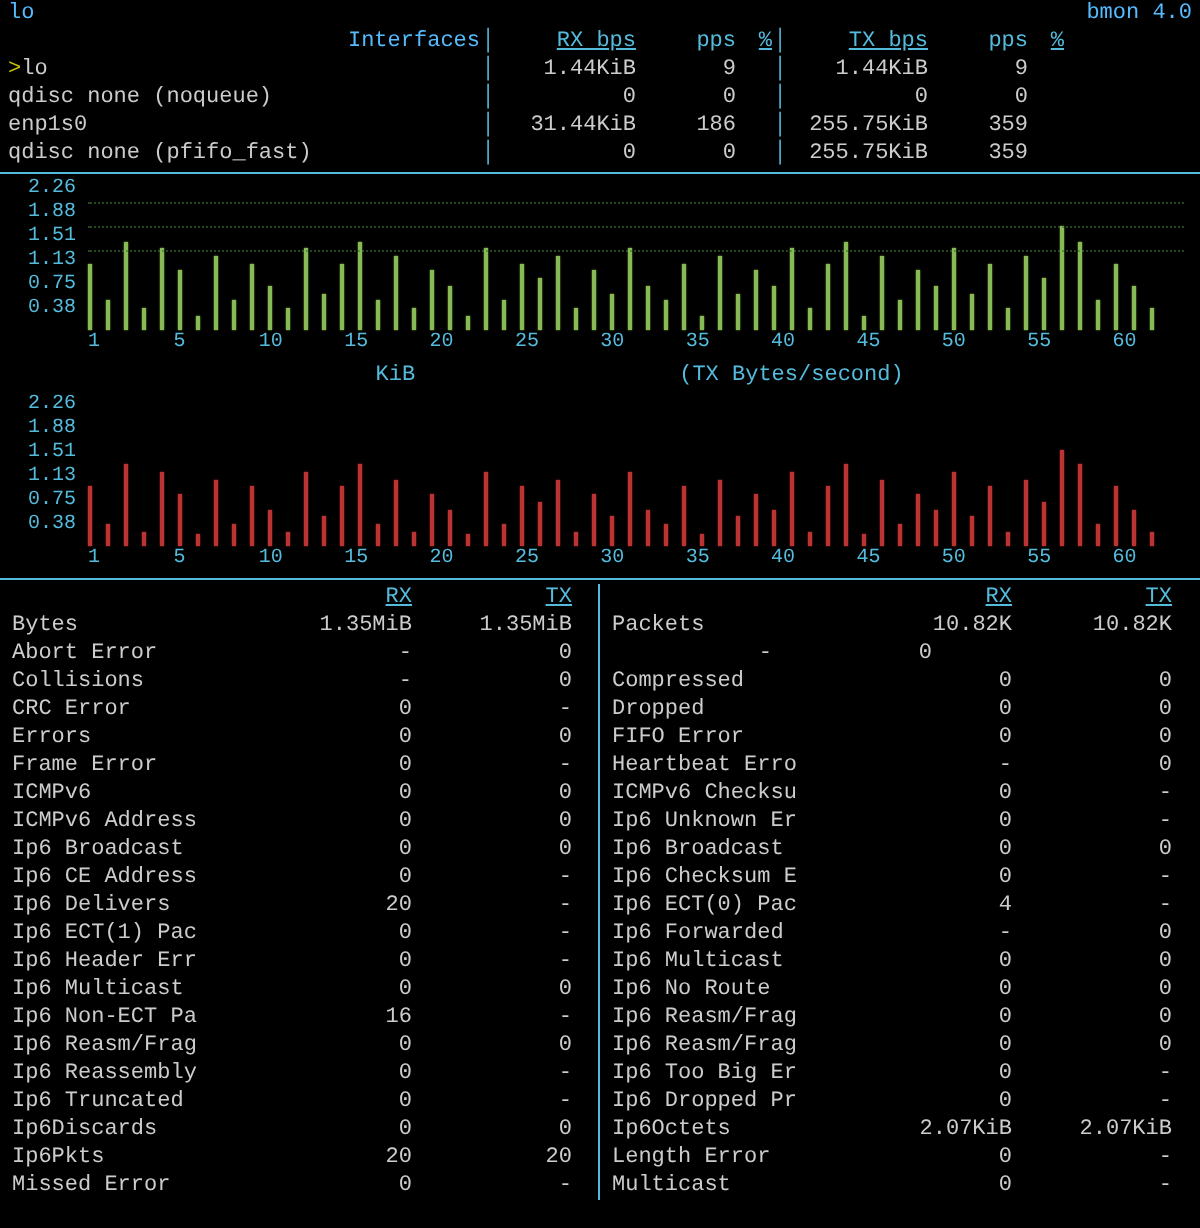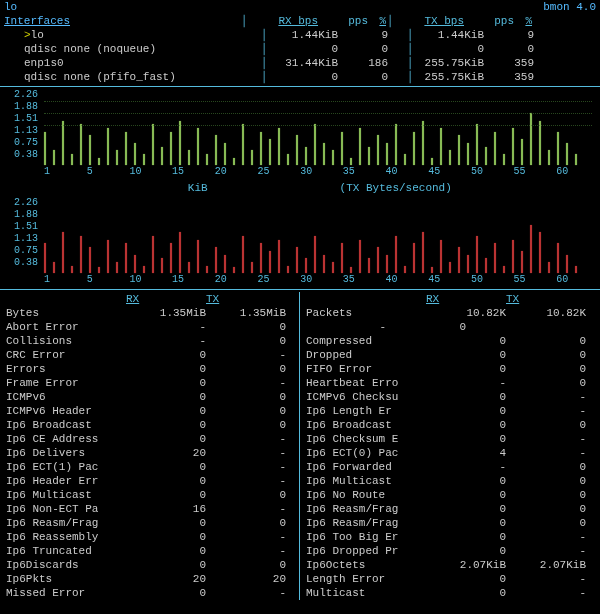--- a/index.html
+++ b/index.html
@@ -1,24 +1,24 @@
 <!DOCTYPE html>
 <html><head>
 <meta charset="utf-8">
 <style>
   * { margin:0; padding:0; box-sizing:border-box; }
   body { background:#000; color:#aaa; font-family:'Courier New',monospace; font-size:11px; line-height:14px; width:600px; height:614px; overflow:hidden; }
   .topbar { display:flex; justify-content:space-between; color:#5bf; background:#000; padding:0 4px; }
   .hdr-row { display:flex; }
-  .hdr-if { color:#5bf; text-decoration:underline; width:240px; padding-left:4px;}
+  .hdr-if { color:#5bf; width:240px; padding-left:4px;text-align:right;}
   .hdr-col { color:#5bd; text-decoration:underline; width:70px; text-align:right; }
   .hdr-pps { color:#5bd; width:50px; text-align:right; }
   .hdr-pct { color:#5bd; text-decoration:underline; width:18px; text-align:right; }
   .sep { color:#5bd; width:8px; text-align:center; }
-  .if-row { display:flex; color:#ccc;padding-left:20px; }
+  .if-row { display:flex; color:#ccc; }
   .if-name { width:240px; padding-left:4px; }
   .if-val { width:70px; text-align:right; }
   .if-pps { width:50px; text-align:right; }
   .if-pct { width:18px; text-align:right; }
   .sel { background:#000; }
   .sel .mark { color:#cc0; }
   .divider { border-top:1px solid #5bd; margin:2px 0; }
   .chart-title { color:#5bd; text-align:center; }
   .chart { position:relative; height:90px; margin:2px 8px 2px 6px; }
   .ylabs { position:absolute; left:0; top:0; color:#5bd; font-size:10px; line-height:12px; }
@@ -28,21 +28,21 @@
   .rx { background:#8b5; box-shadow:0 0 1px #8b5; }
   .rx-dot-row { position:absolute; left:0; right:0; border-top:1px dotted #473; opacity:.6;}
   .tx { background:#b33; box-shadow:0 0 1px #b33; }
   .xlabs { position:absolute; left:38px; right:0; bottom:0; display:flex; gap:7px; color:#5bd; font-size:10px;}
   .xlabs span { width:38px; text-align:left; }
   .stats { display:flex; }
   .stcol { width:50%; padding:0 6px; }
   .stcol:first-child { border-right:1px solid #5bd;}
   .sthdr { display:flex; color:#5bd; }
   .sthdr .lab { width:120px; }
-  .sthdr .v { width:80px; text-decoration:underline;}
+  .sthdr .v { width:80px; text-align:right; text-decoration:underline;}
   .strow { display:flex; color:#ccc; }
   .strow .lab { width:120px; color:#ccc;}
   .strow .v { width:80px; text-align:right; }
 </style>
 </head>
 <body>
 
 <div class="topbar">
   <span>lo</span>
   <span>bmon 4.0</span>
@@ -332,21 +332,21 @@
         <span class="lab">Frame Error</span>
         <span class="v">0</span>
         <span class="v">-</span>
       </div>
       <div class="strow">
         <span class="lab">ICMPv6</span>
         <span class="v">0</span>
         <span class="v">0</span>
       </div>
       <div class="strow">
-        <span class="lab">ICMPv6 Header</span>
+        <span class="lab">ICMPv6 Address</span>
         <span class="v">0</span>
         <span class="v">0</span>
       </div>
       <div class="strow">
         <span class="lab">Ip6 Broadcast</span>
         <span class="v">0</span>
         <span class="v">0</span>
       </div>
       <div class="strow">
         <span class="lab">Ip6 CE Address</span>
@@ -443,21 +443,21 @@
         <span class="lab">Heartbeat Erro</span>
         <span class="v">-</span>
         <span class="v">0</span>
       </div>
       <div class="strow">
         <span class="lab">ICMPv6 Checksu</span>
         <span class="v">0</span>
         <span class="v">-</span>
       </div>
       <div class="strow">
-        <span class="lab">Ip6 Length Er</span>
+        <span class="lab">Ip6 Unknown Er</span>
         <span class="v">0</span>
         <span class="v">-</span>
       </div>
       <div class="strow">
         <span class="lab">Ip6 Broadcast</span>
         <span class="v">0</span>
         <span class="v">0</span>
       </div>
       <div class="strow">
         <span class="lab">Ip6 Checksum E</span>

